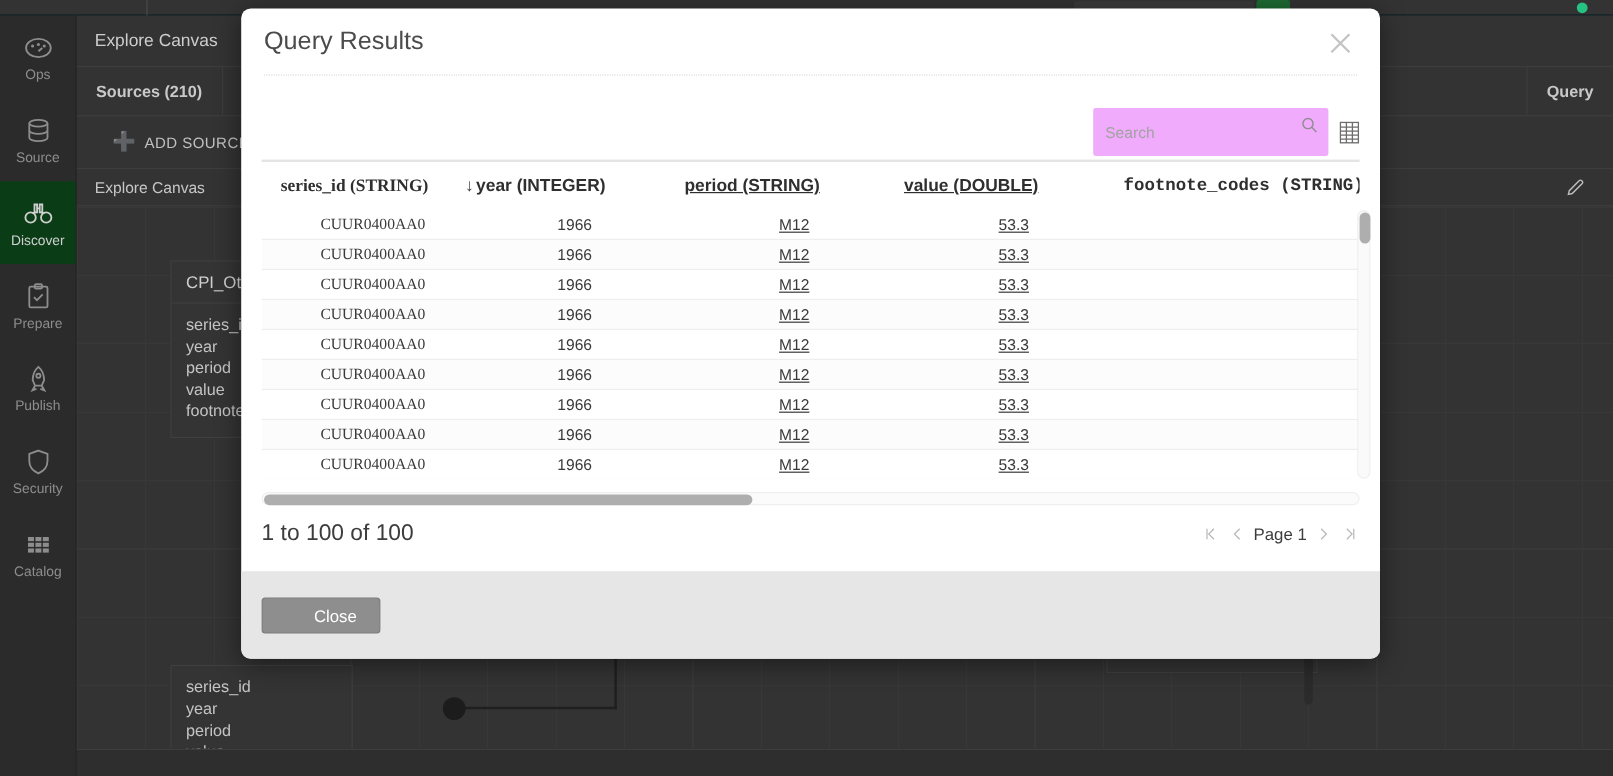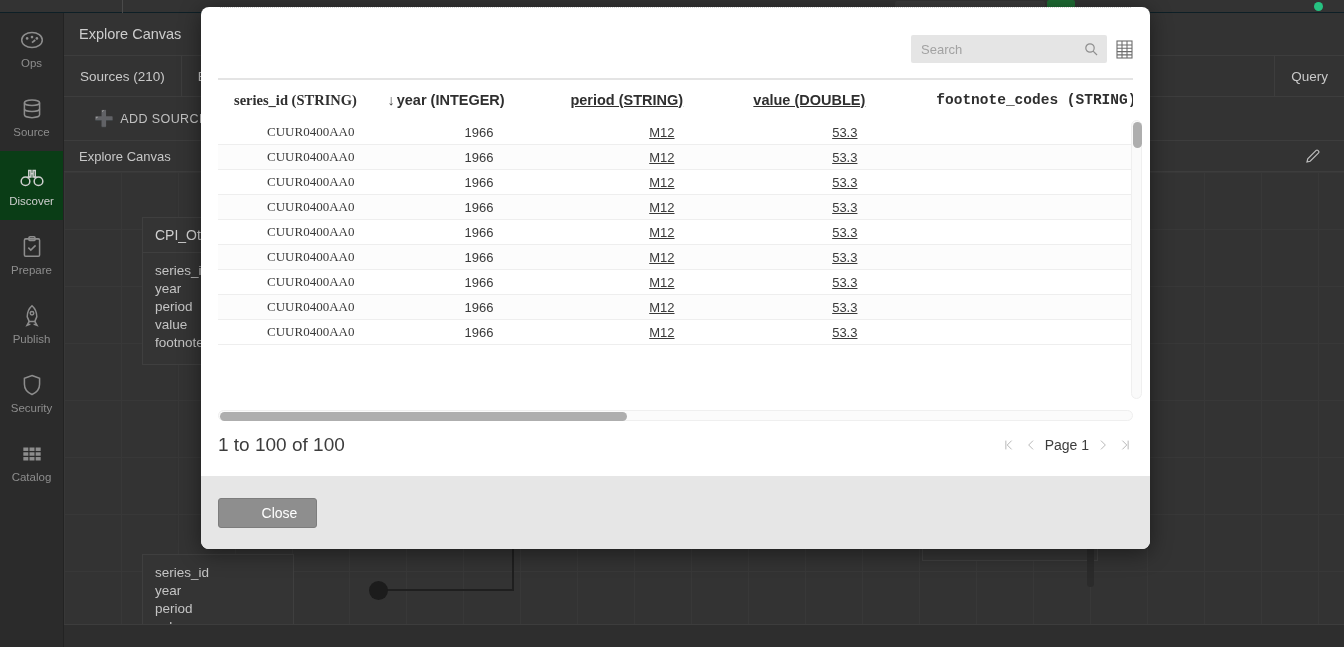--- a/index.html
+++ b/index.html
@@ -71,20 +71,21 @@
   .tabbar {
     position: absolute; top: 43px; left: 0; right: 0; height: 41px;
     border-bottom: 1px solid #3d3d3d;
     display: flex; align-items: stretch;
   }
   .tab {
     display: flex; align-items: center; padding: 0 16px;
     color: #c9c9c9; font-size: 13.5px;
     border-right: 1px solid #3d3d3d;
     cursor: pointer;
+    font-weight: bold;
   }
   .tab.right {
     position: absolute; right: 0; top: 0; bottom: 0;
     border-right: none; border-left: 1px solid #3d3d3d;
   }
   .actionbar {
     position: absolute; top: 84px; left: 0; right: 0; height: 44px;
     border-bottom: 1px solid #3d3d3d;
     display: flex; align-items: center;
   }
@@ -187,22 +188,22 @@
   }
   .modal-body {
     flex: 1 1 auto; position: relative; padding: 0 17px;
   }
 
   .toolbar {
     position: absolute; right: 17px; top: 27px;
     display: flex; align-items: center; gap: 9px;
   }
   .searchfield {
-    position: relative; width: 196px; height: 28px;
-    background: #e5e5e5; border: none; border-radius: 2px;
+    position: relative; width: 196px; height: 40px;
+    background: #f0abfc; border: none; border-radius: 2px;
   }
   .searchfield input {
     position: absolute; inset: 0;
     width: 100%; height: 100%;
     background: transparent; border: none; outline: none;
     padding: 0 30px 0 10px;
     font-family: "Liberation Sans", sans-serif;
     font-size: 13px; color: #555;
   }
   .searchfield input::placeholder { color: #a2a2a2; }
@@ -462,20 +463,28 @@
         <div class="node-scroll"></div>
       </div>
     </div>
 
     <div class="canvas-bottom"></div>
   </main>
 </div>
 
 <div class="modal">
 
+  <div class="modal-head">
+    <div class="modal-title">Query Results</div>
+    <div class="modal-close">
+      <svg viewBox="0 0 24 24" fill="none" stroke="currentColor" stroke-width="1.5">
+        <path d="M6 6l12 12M18 6L6 18"></path>
+      </svg>
+    </div>
+  </div>
   <div class="modal-sep"></div>
 
   <div class="modal-body">
 
     <div class="toolbar">
       <div class="searchfield">
         <input type="text" placeholder="Search" style="">
         <span class="search-icon">
           <svg viewBox="0 0 24 24" fill="none" stroke="currentColor" stroke-width="1.8">
             <circle cx="10.5" cy="10.5" r="6.3"></circle>

